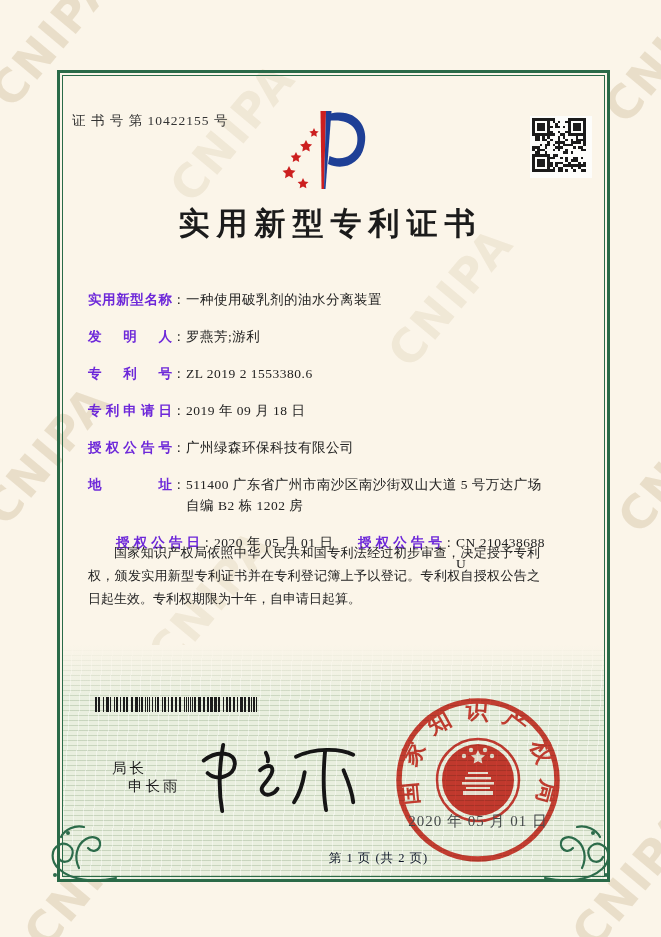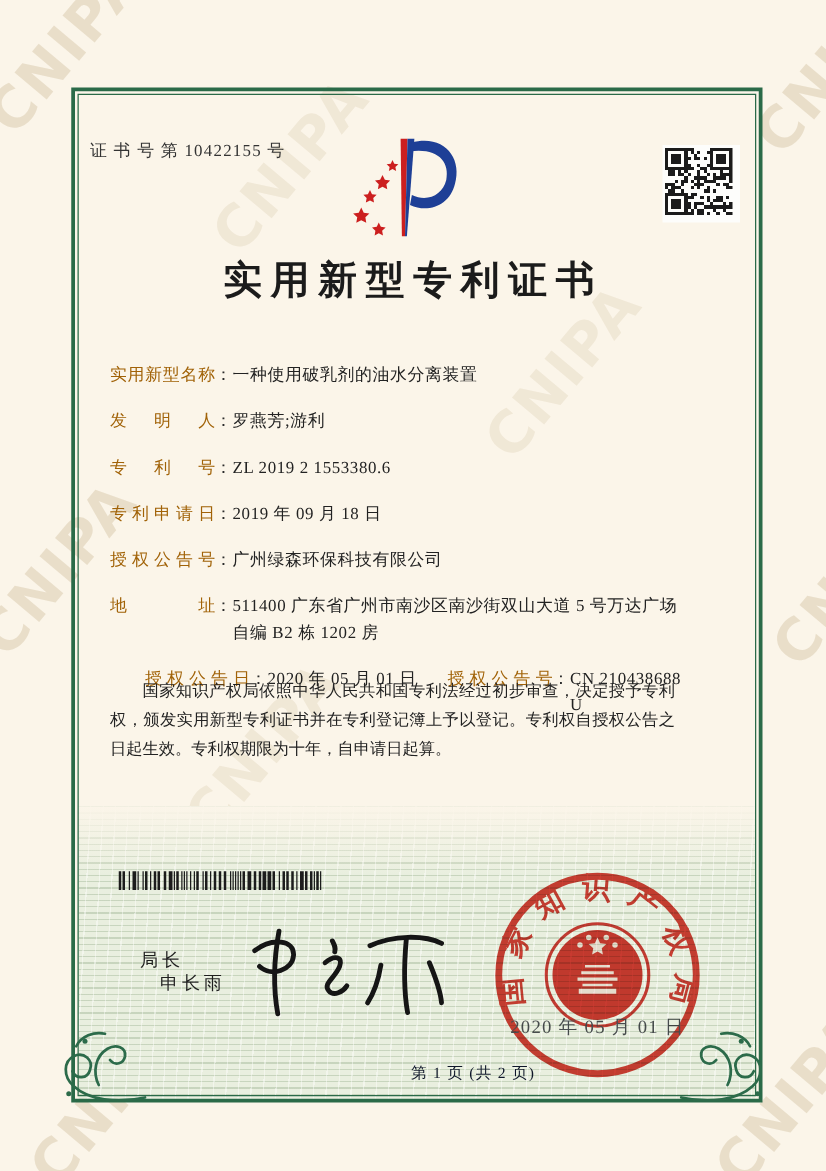--- a/index.html
+++ b/index.html
@@ -37,21 +37,21 @@
   .cert-no{position:absolute; left:72px; top:112px; z-index:3;
     font-size:13.5px; letter-spacing:1px; color:#333;}
   .logo{position:absolute; left:263px; top:90px; width:125px; height:115px; z-index:3;}
   .qr{position:absolute; left:530px; top:116px; width:58px; height:58px; z-index:3;
     background:#fdfdfb; padding:2px;}
   .title{position:absolute; left:57px; top:203px; width:547px; z-index:3;
     text-align:center; font-size:31px; font-weight:bold; letter-spacing:7px; color:#1b1b1b;}
   
   .fields{position:absolute; left:88px; top:289px; width:460px; z-index:3; font-size:13.5px;}
   .frow{display:flex; align-items:flex-start; line-height:21px; margin-bottom:16px;}
-  .flabel{display:inline-block; width:84px; text-align:justify; text-align-last:justify; flex:0 0 84px; color:#a16207;}
+  .flabel{display:inline-block; width:84px; text-align:justify; text-align-last:justify; flex:0 0 84px; color:#6d28d9;font-weight:bold;}
   .colon{flex:0 0 14px; color:#2b2b2b;}
   .fvalue{flex:1; max-width:368px; letter-spacing:.5px; color:#222;}
   .grant-row{position:relative;margin-left:28px;}
   .grant-no{position:absolute; left:242px; top:0; display:flex;}
   
   .paras{position:absolute; left:88px; top:541px; width:452px; z-index:3;
     font-size:13px; line-height:23px; text-align:justify; color:#222;}
   .paras p{margin:0; text-indent:2em;}
   
   .barcode{position:absolute; left:95px; top:697px; width:165px; height:15px; z-index:3;}

